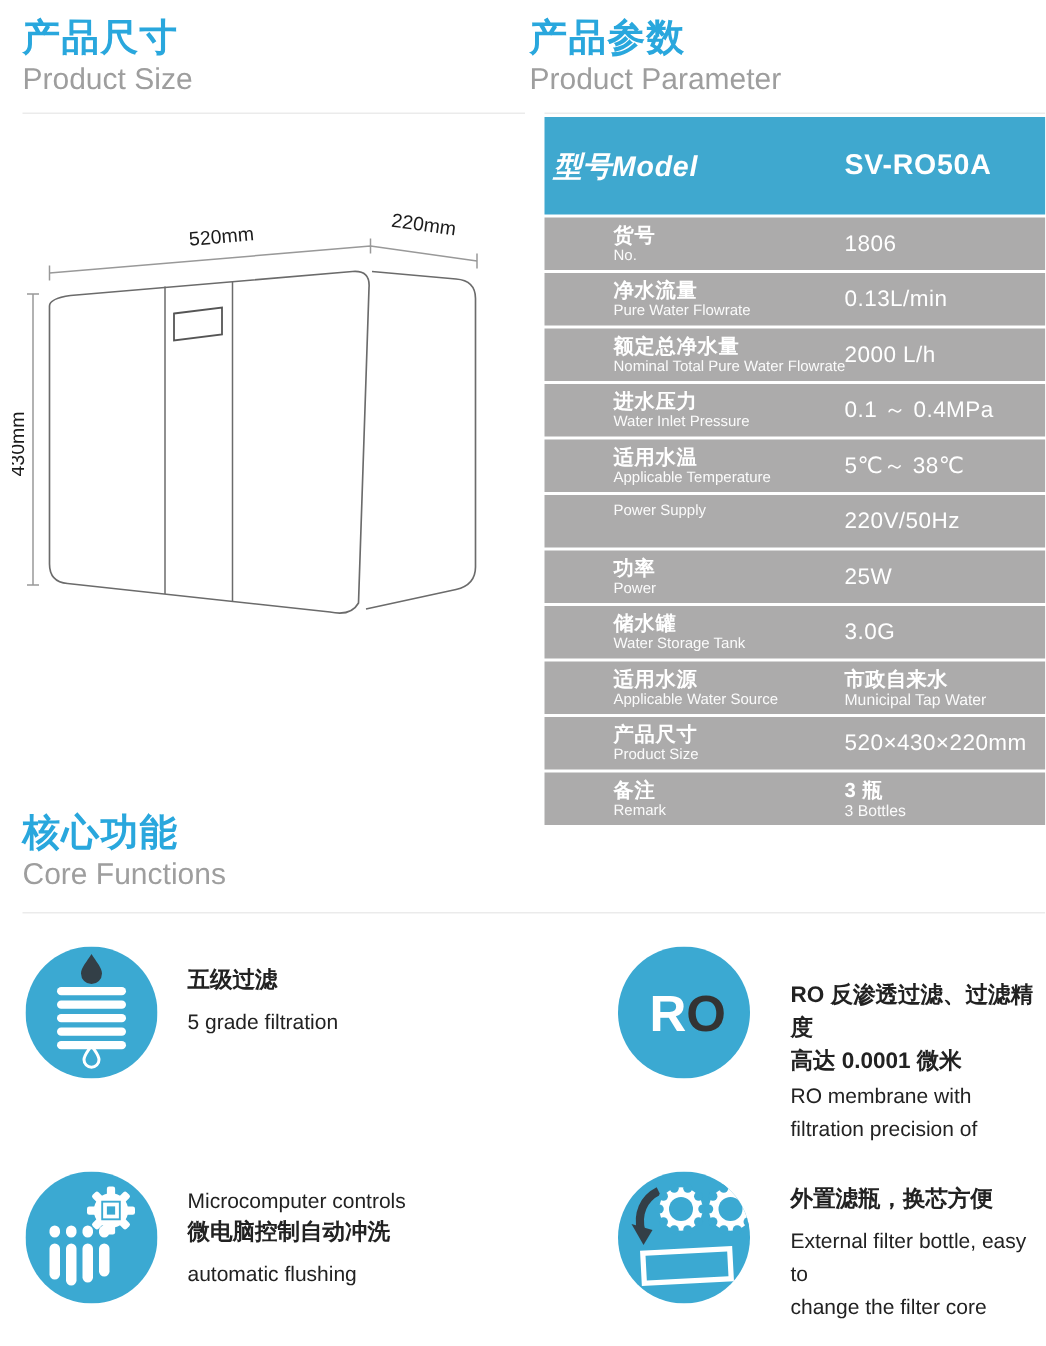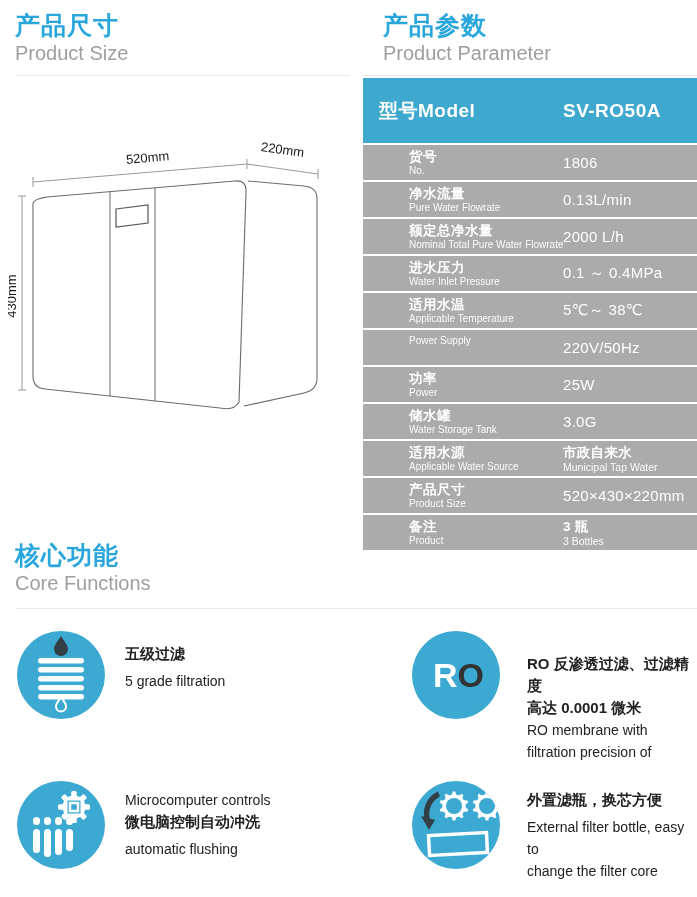--- a/index.html
+++ b/index.html
@@ -12,21 +12,21 @@
   #app{position:relative;width:697px;height:897px;background:#fff;overflow:hidden;}
 
   .sec-head{position:absolute;}
   .sec-zh{font-size:25px;font-weight:bold;color:var(--accent);letter-spacing:1px;line-height:30px;}
   .sec-en{font-size:20px;color:var(--subtitle-gray);line-height:24px;margin-top:1px;}
   .hair{position:absolute;height:1px;background:#ebebeb;}
 
   
   .ptable{position:absolute;left:363px;top:78px;width:334px;}
   .thead{height:65px;background:var(--table-header-bg);display:flex;align-items:center;position:relative;}
-  .thead .hlabel{margin-left:16px;font-size:19px;font-weight:bold;color:#fff;letter-spacing:.5px;}
+  .thead .hlabel{margin-left:6px;font-size:19px;font-weight:bold;color:#fff;letter-spacing:.5px;font-style:italic;}
   .thead .hvalue{position:absolute;left:200px;font-size:19px;font-weight:bold;color:#fff;letter-spacing:.5px;}
   .trow{margin-top:2px;height:35px;background:var(--table-row-bg);position:relative;display:flex;padding-left:25px;}
   .tlabel{margin-left:21px;padding-top:4px;width:178px;}
   .tlabel .zh{font-size:13.5px;font-weight:bold;color:#fff;line-height:15px;letter-spacing:.5px;}
   .tlabel .en{font-size:10px;color:rgba(255,255,255,.95);line-height:11px;margin-top:1px;}
   .tval{position:absolute;left:200px;top:0;height:100%;display:flex;flex-direction:column;justify-content:center;}
   .tval .v1{font-size:15px;color:#fff;letter-spacing:.3px;}
   .trow.two .v1{font-size:13.5px;font-weight:bold;line-height:15px;}
   .trow.two .v2{font-size:10.5px;color:rgba(255,255,255,.95);line-height:12px;margin-top:1px;}
 
@@ -44,21 +44,21 @@
 </head>
 <body>
 
 <div id="app">
 
   <div class="sec-head" style="left:15px;top:10px;">
     <div class="sec-zh">产品尺寸</div>
     <div class="sec-en">Product Size</div>
   </div>
 
-  <div class="sec-head" style="left:383px;top:10px;">
+  <div class="sec-head" style="left:353px;top:10px;">
     <div class="sec-zh">产品参数</div>
     <div class="sec-en">Product Parameter</div>
   </div>
 
   <div class="hair" style="left:15px;top:75px;width:335px;"></div>
   <div class="hair" style="left:363px;top:75px;width:334px;"></div>
 
   <svg class="diagram" width="320" height="300" viewBox="0 0 320 300">
 
     <g stroke="#999" stroke-width="1" fill="none">
@@ -175,21 +175,21 @@
           <div class="zh">产品尺寸</div>
           <div class="en">Product Size</div>
         </div>
       <div class="tval">
           <div class="v1">520×430×220mm</div>
         </div>
     </div>
     <div class="trow two">
       <div class="tlabel">
           <div class="zh">备注</div>
-          <div class="en">Product</div>
+          <div class="en">Remark</div>
         </div>
       <div class="tval">
           <div class="v1">3 瓶</div>
           <div class="v2">3 Bottles</div>
         </div>
     </div>
   </div>
 
   <div class="sec-head" style="left:15px;top:540px;">
     <div class="sec-zh">核心功能</div>

